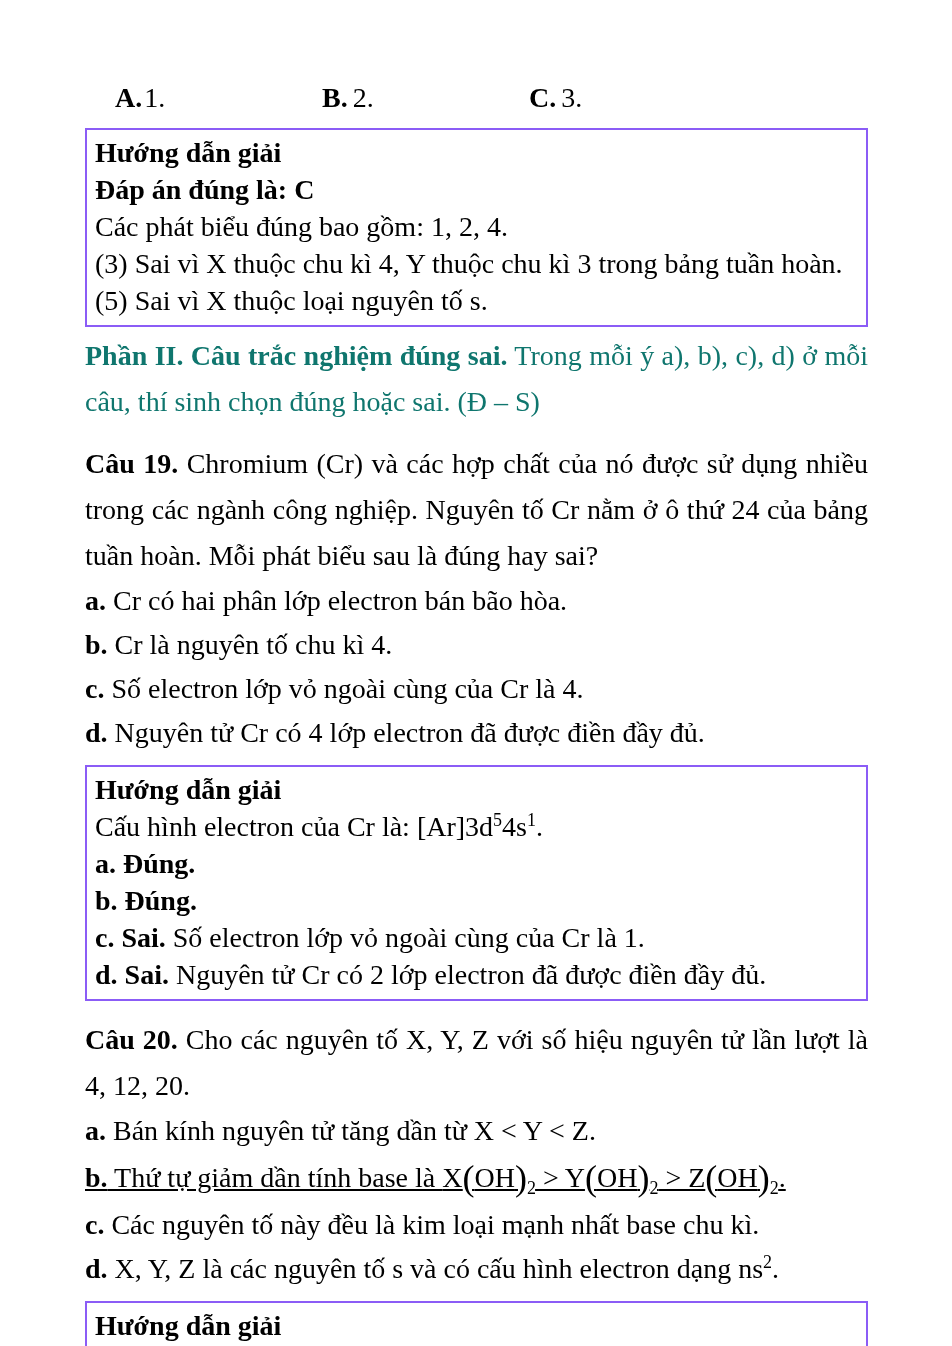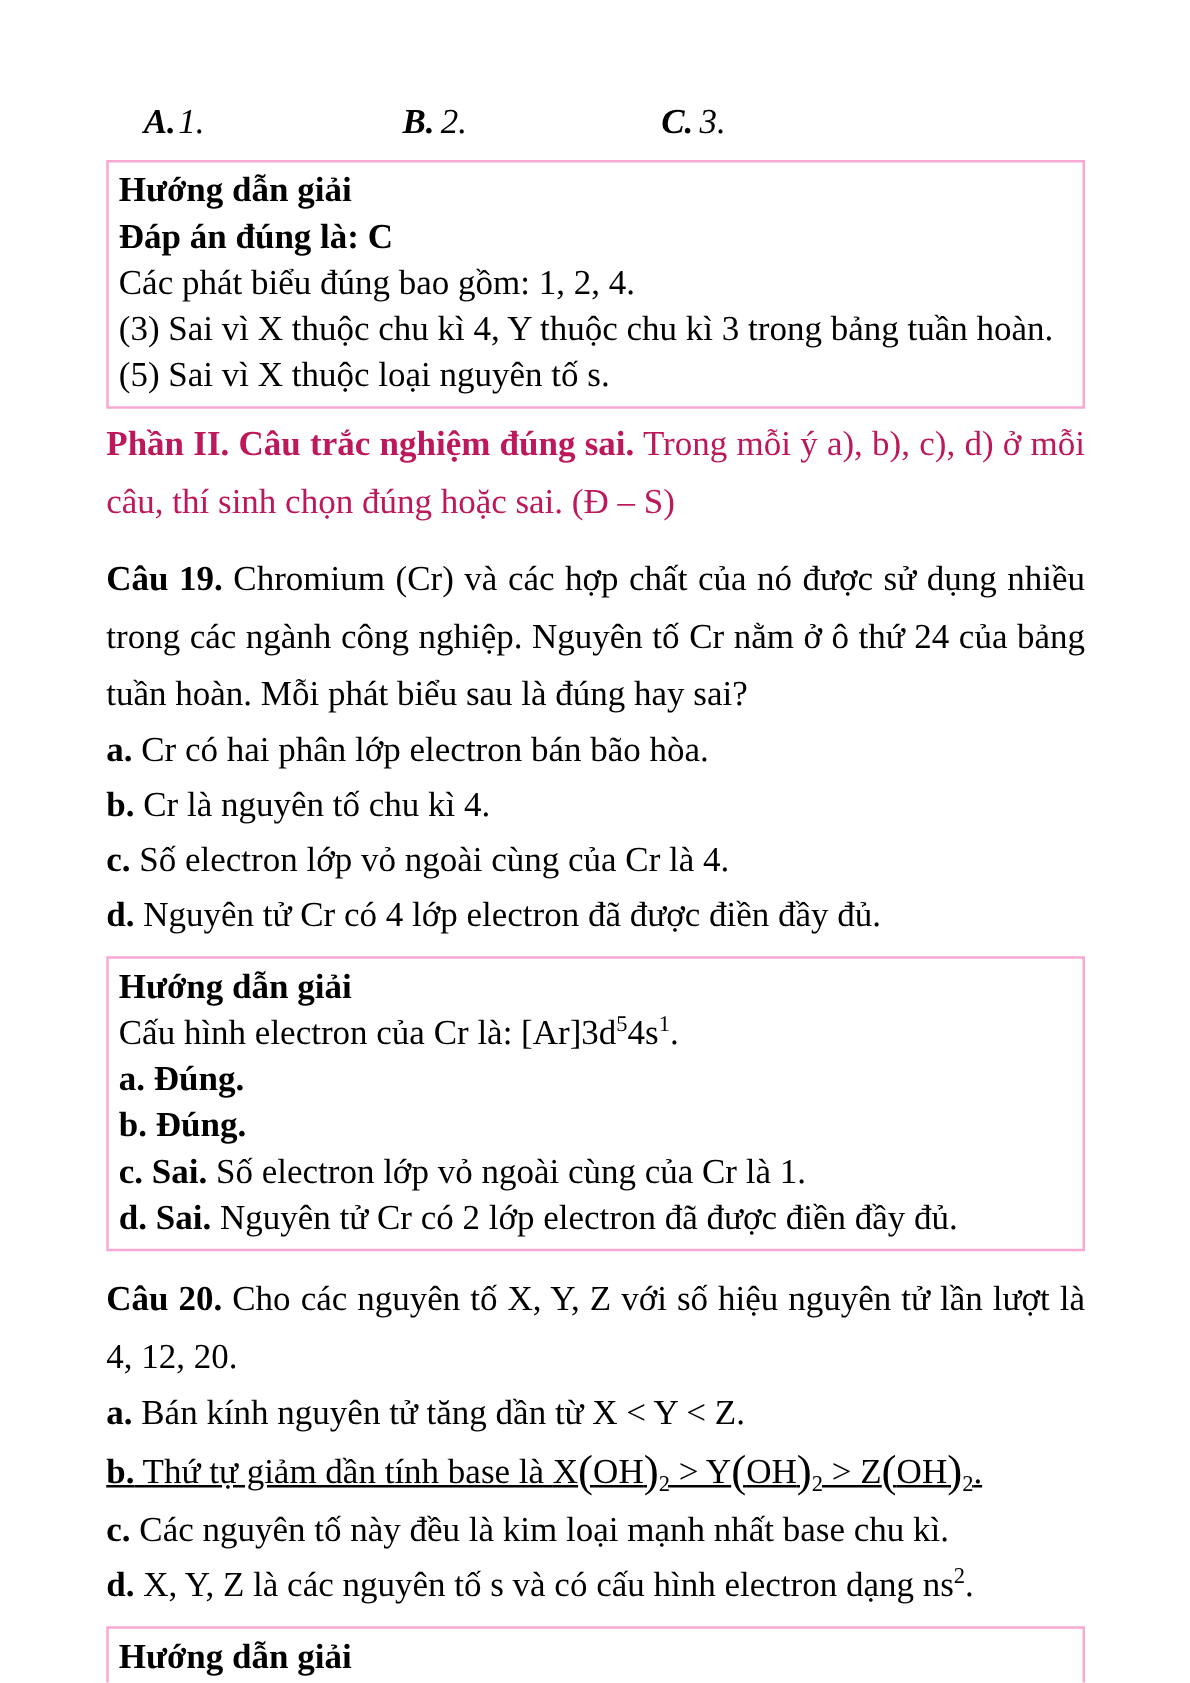--- a/index.html
+++ b/index.html
@@ -4,38 +4,38 @@
 <style>
   html,body{margin:0;padding:0;background:#fff;}
   body{
     width:952px;height:1346px;overflow:hidden;
     font-family:"Liberation Serif","DejaVu Serif",serif;
     font-size:28px;color:#000;
     -webkit-font-smoothing:antialiased;
   }
   .page{padding:78px 84px 0 85px;}
   
-  .answers{display:flex;line-height:40px;padding-left:30px;font-style:italic;}
+  .answers{display:flex;line-height:40px;padding-left:30px;}
   .ans{width:207px;white-space:nowrap;}
   .ans .lbl{font-weight:bold;}
   .ans .val{margin-left:5px;}
   
   .box{
-    border:2px solid #f9a8d4;
+    border:2px solid #8b5cf6;
     padding:4px 10px 6px 8px;
     margin-top:10px;
   }
   .box p{margin:0;line-height:37px;}
   .box .title{font-weight:bold;}
   .indent{text-indent:28px;}
   
   .para{margin:0;line-height:46px;text-align:justify;}
   .item{margin:0;line-height:44px;}
   .b{font-weight:bold;}
-  .red{color:#be185d;}
+  .red{color:#0f766e;}
   .part2{margin-top:6px;}
   .q{margin-top:16px;}
   sup{font-size:18px;line-height:0;vertical-align:super;}
   sub{font-size:18px;line-height:0;vertical-align:sub;}
   .bigparen{font-size:36px;line-height:0;vertical-align:-3px;font-weight:400;}
   .mathline{line-height:50px;text-decoration:underline;}
 </style>
 </head>
 <body>
 

